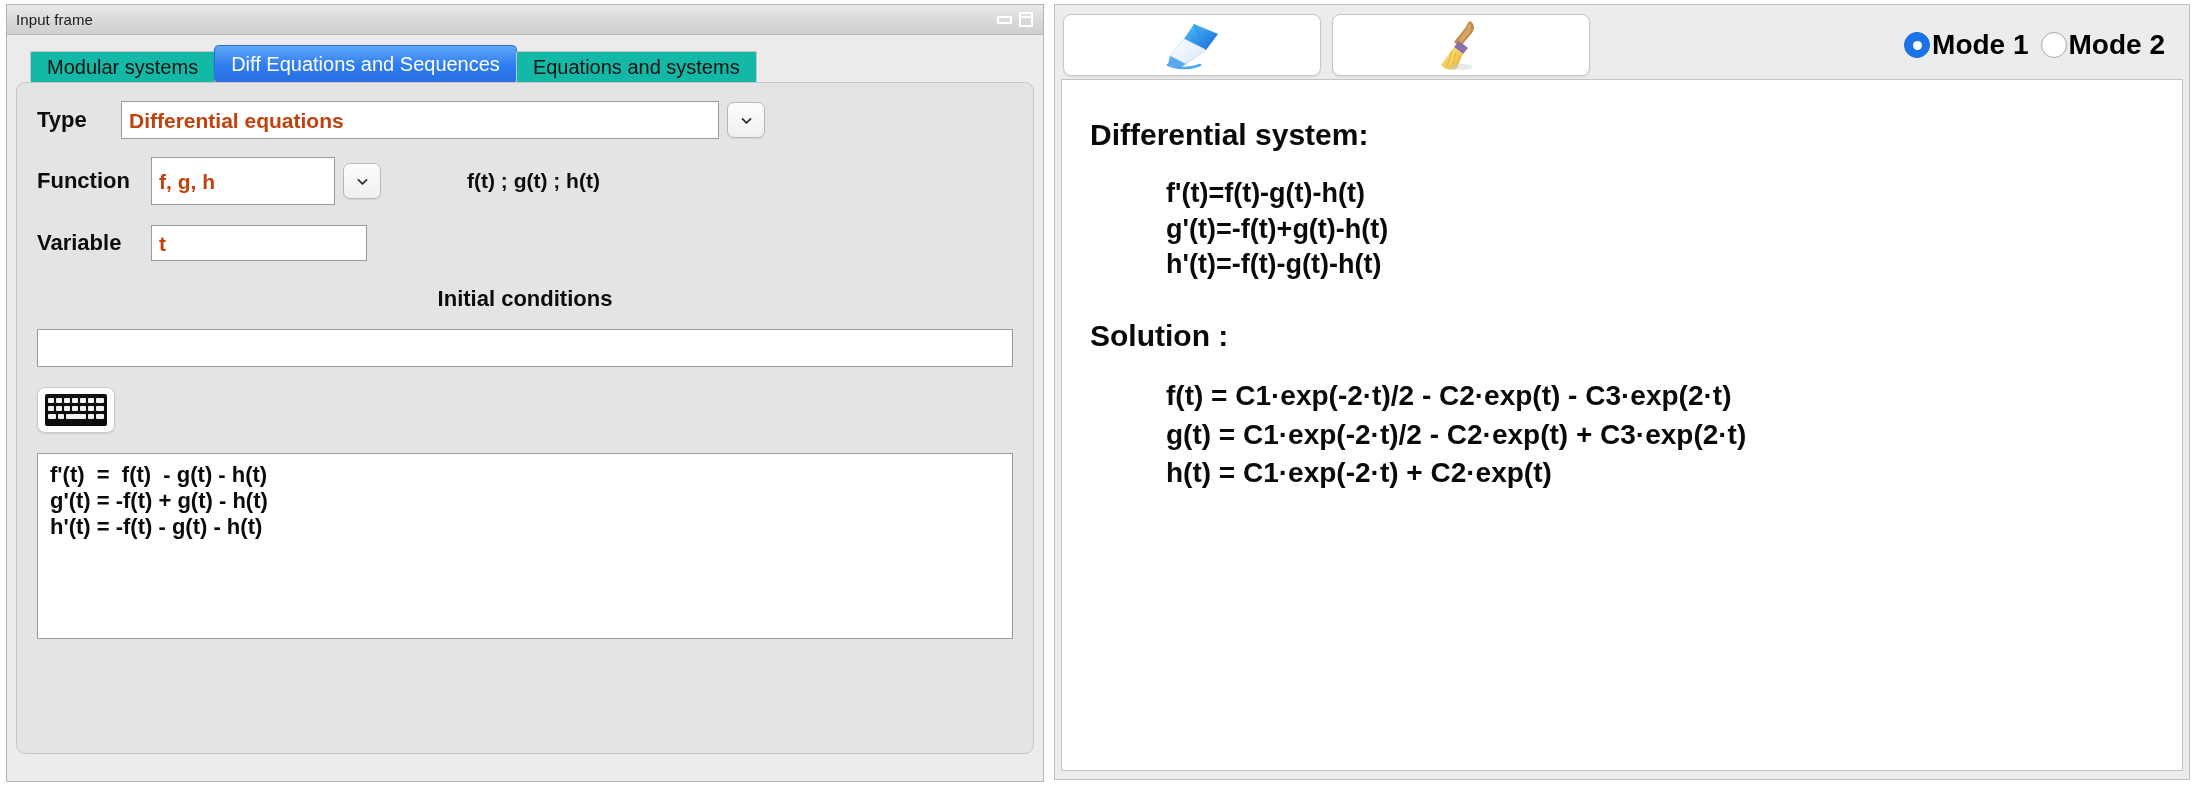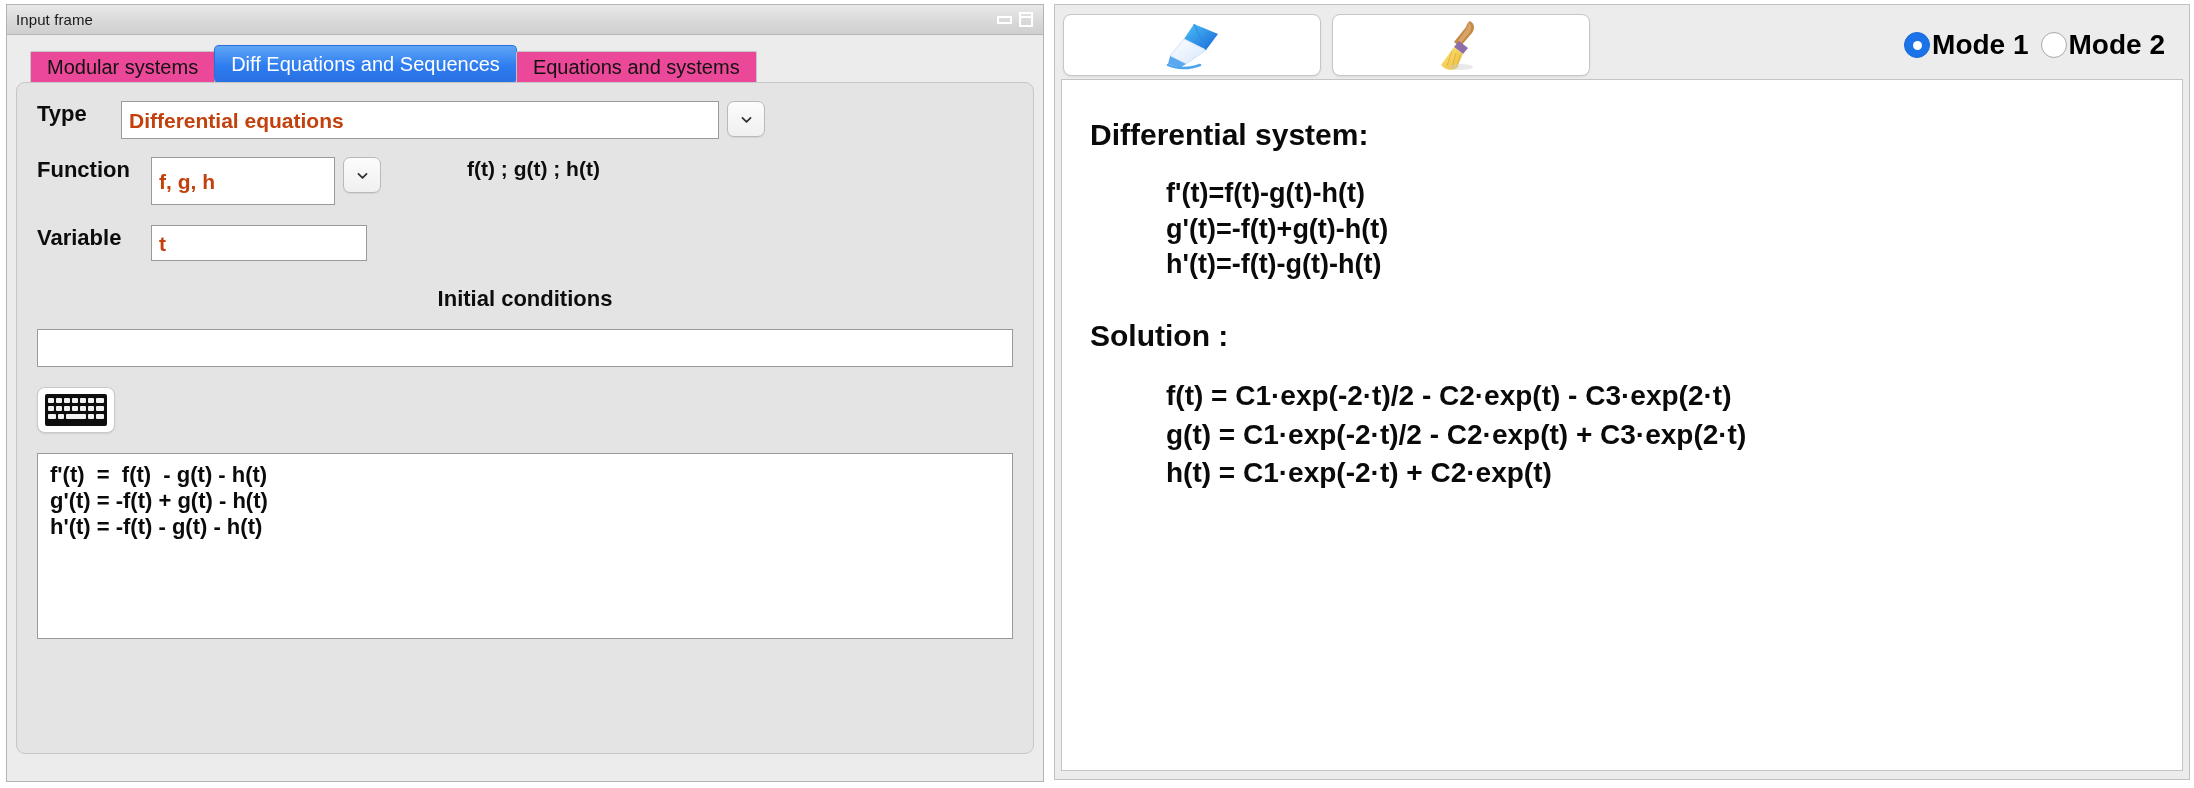--- a/index.html
+++ b/index.html
@@ -102,21 +102,21 @@
     padding-left: 14px;
     box-sizing: border-box;
   }
   .tab {
     height: 32px;
     display: flex;
     align-items: center;
     padding: 0 16px;
     font-size: 20px;
     color: #111111;
-    background: #ec4899;
+    background: #14b8a6;
     border: 1px solid #c4c4c4;
     border-bottom: none;
     box-sizing: border-box;
     white-space: nowrap;
     margin-right: -1px;
     border-radius: 2px 2px 0 0;
   }
   .tab.active {
     background: linear-gradient(to bottom, #5fa6f5 0%, #2d7cf0 55%, #2a6fe0 100%);
     color: #ffffff;
@@ -133,21 +133,21 @@
     height: 672px;
     box-sizing: border-box;
     background: #e4e4e4;
     border: 1px solid #c7c7c7;
     border-radius: 9px;
     padding: 18px 20px 0 20px;
   }
 
   .row {
     display: flex;
-    align-items: flex-start;
+    align-items: center;
     margin-bottom: 4px;
   }
   .field-label {
     font-size: 22px;
     font-weight: bold;
     color: #0d0d0d;
     white-space: nowrap;
   }
   .txtbox {
     background: #ffffff;

